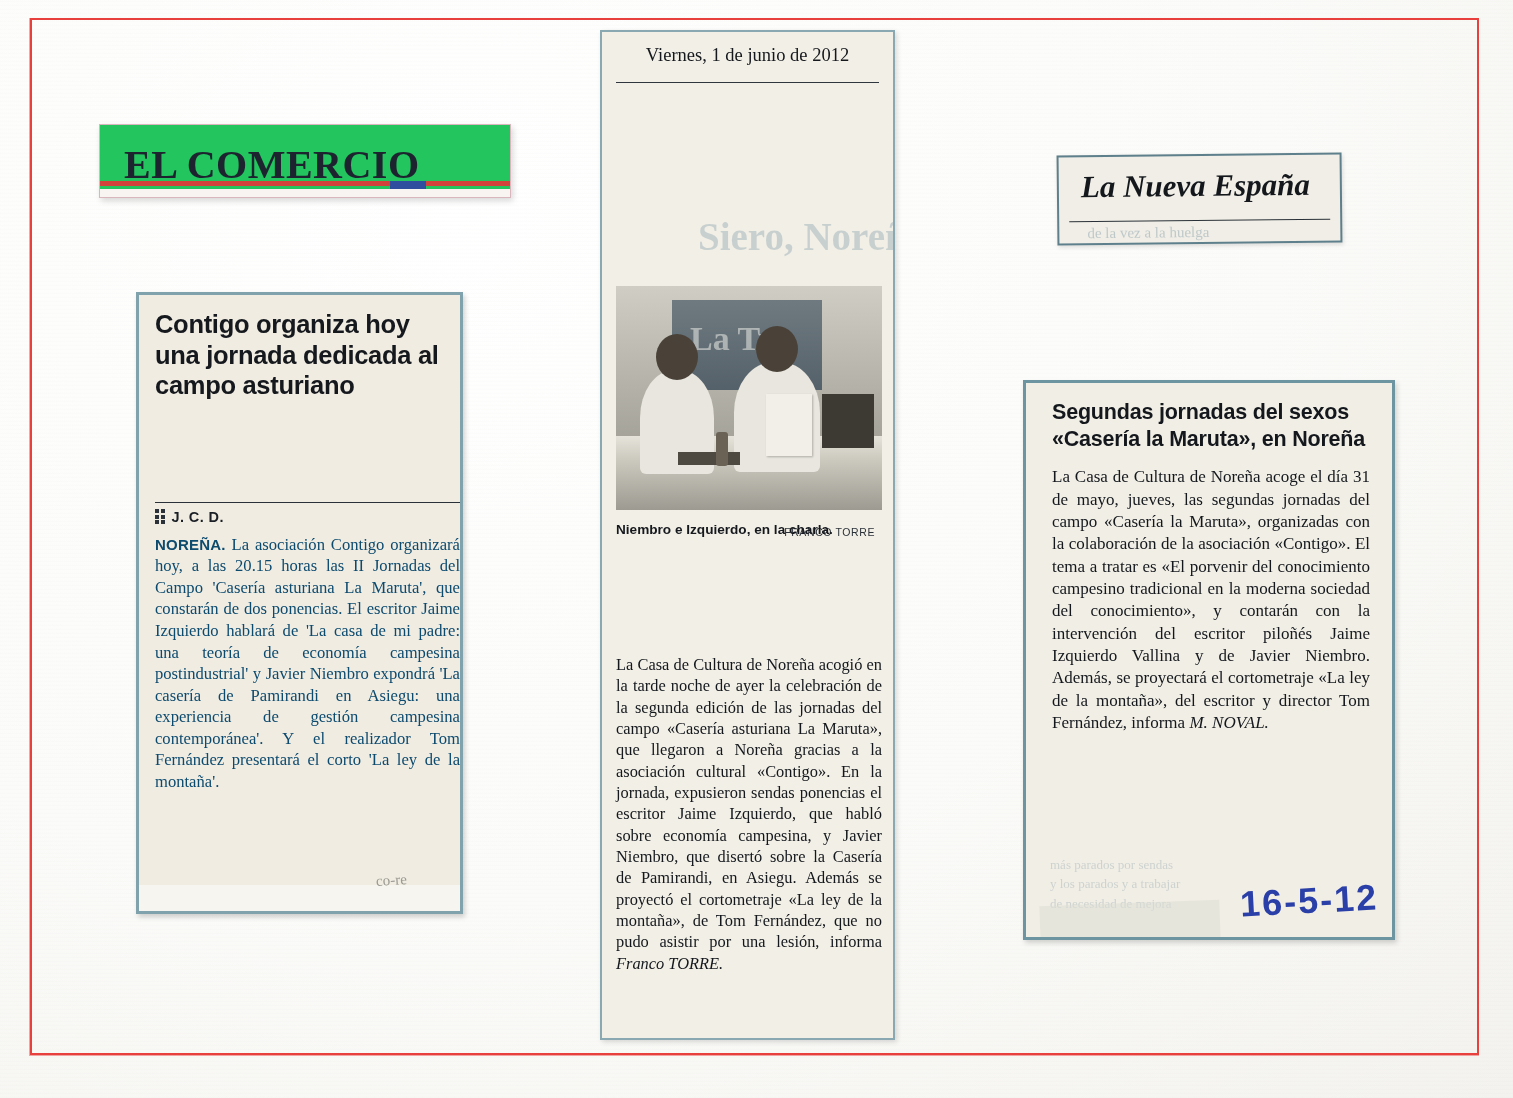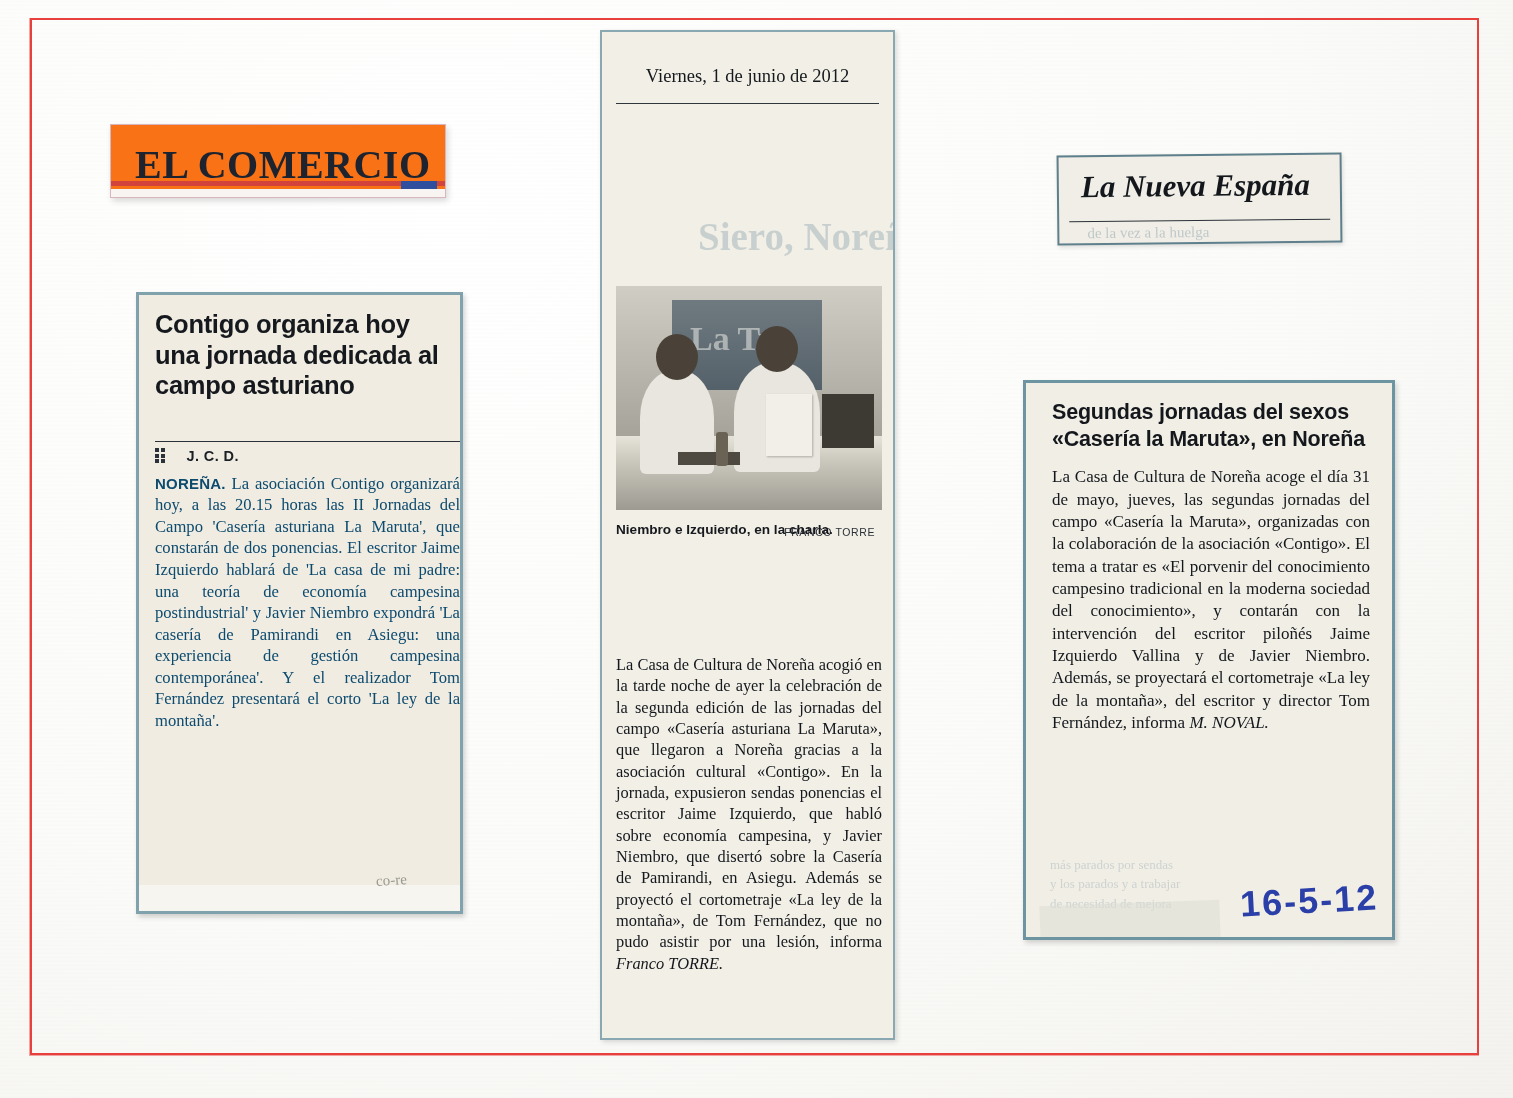--- a/index.html
+++ b/index.html
@@ -43,25 +43,25 @@
   #red-frame::after {
     content: "";
     position: absolute;
     left: -3px; top: -2px; right: -2px; bottom: -3px;
     border: 1px solid rgba(232,65,61,0.45);
   }
 
   
   #masthead-comercio {
     position: absolute;
-    left: 110px;
+    left: 99px;
     top: 124px;
-    width: 336px;
+    width: 412px;
     height: 74px;
-    background: #f97316;
+    background: #22c55e;
     border: 1px solid #d9b6bd;
     box-sizing: border-box;
     overflow: hidden;
   }
   #masthead-comercio .mh-title {
     position: absolute;
     left: 24px;
     top: 16px;
     font-family: "Liberation Serif", serif;
     font-weight: bold;
@@ -117,24 +117,24 @@
   }
   #clip-comercio .headline {
     font-family: "Liberation Sans", sans-serif;
     font-weight: bold;
     font-size: 25.5px;
     line-height: 1.20;
     color: #15181d;
     letter-spacing: -0.3px;
   }
   #clip-comercio .byline-row {
-    margin-top: 40px;
+    margin-top: 101px;
     display: flex;
     align-items: center;
-    gap: 22px;
+    gap: 7px;
     border-top: 1.5px solid #2b3138;
     padding-top: 6px;
   }
   .byline-dots {
     display: grid;
     grid-template-columns: 4px 4px;
     grid-template-rows: 4px 4px 4px;
     gap: 1.5px;
   }
   .byline-dots i { background: #2b3138; display: block; }
@@ -188,21 +188,21 @@
     box-sizing: border-box;
     padding: 0;
     overflow: hidden;
     box-shadow: 2px 2px 5px rgba(0,0,0,0.14);
   }
   #clip-center .cc-date {
     text-align: center;
     font-family: "Liberation Serif", serif;
     font-size: 18.5px;
     color: #15181d;
-    padding-top: 34px;
+    padding-top: 13px;
   }
   #clip-center .cc-rule {
     margin: 16px 14px 0 14px;
     border-top: 1.4px solid #30363d;
   }
   #cc-ghost-1 {
     position: absolute;
     left: 96px;
     top: 182px;
     font-size: 39px;

